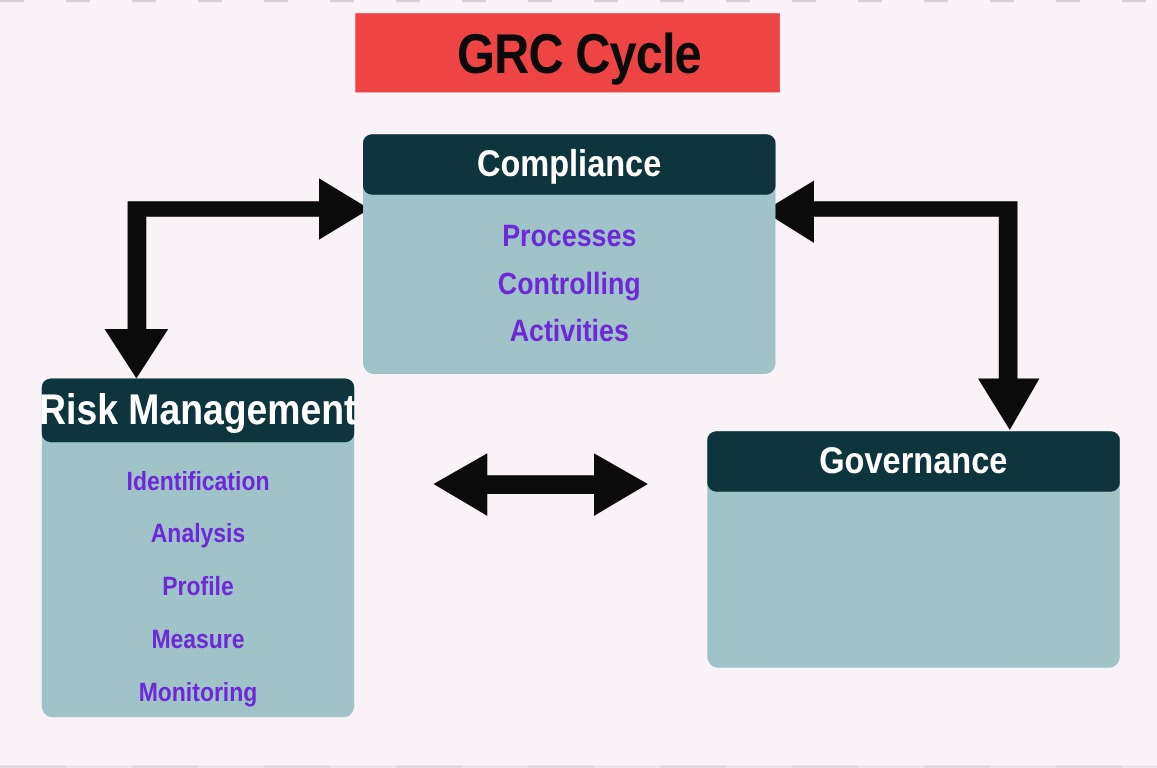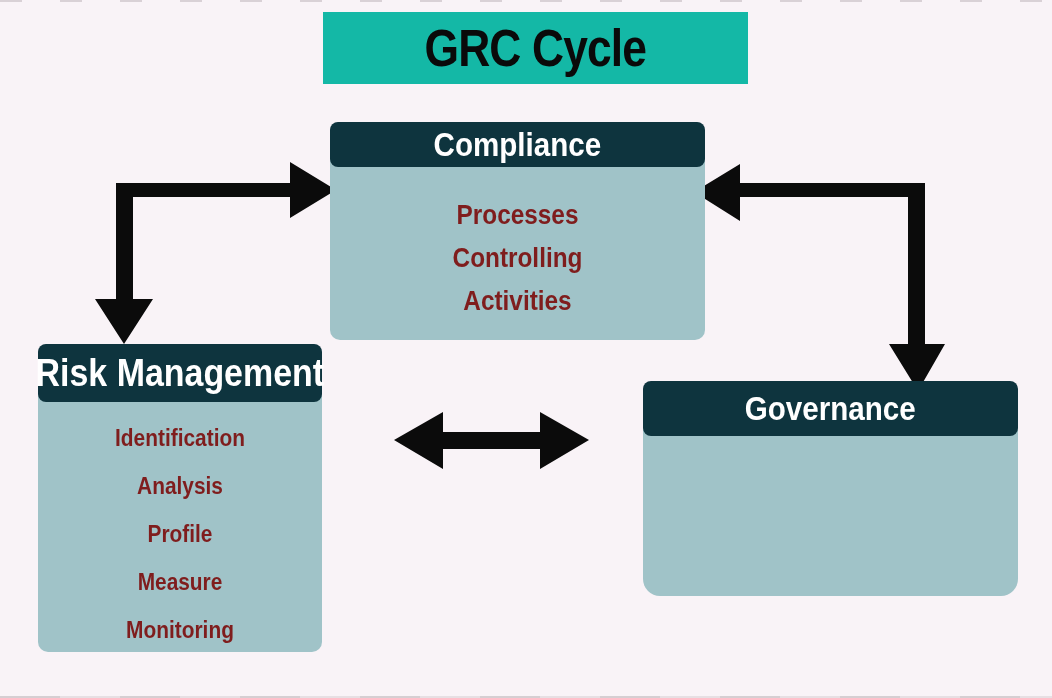--- a/index.html
+++ b/index.html
@@ -23,23 +23,23 @@
   }
   .condensed {
     display: inline-block;
     transform: scaleX(0.87);
     transform-origin: center;
     white-space: nowrap;
   }
   .title-box {
     position: absolute;
     left: 323px; top: 12px;
-    width: 425px; height: 72px;
-    background: #14b8a6;
-    display: flex; align-items: center; justify-content: center;
+    width: 366px; height: 72px;
+    background: #ef4444;
+    display: flex; align-items: center; justify-content: center; padding-left: 20px;
   }
   .title-text {
     font-size: 51px;
     font-weight: bold;
     color: #0a0a0a;
     letter-spacing: -1px;
   }
   .arrows {
     position: absolute;
     left: 0; top: 0;
@@ -58,36 +58,36 @@
     border-radius: 8px;
     display: flex; align-items: center; justify-content: center;
     color: #ffffff;
     font-weight: bold;
   }
   .node-body {
     position: absolute;
     left: 0; right: 0;
     text-align: center;
     font-weight: bold;
-    color: #7f1d1d;
+    color: #6d28d9;
   }
   .node-item { display: block; width: 100%; }
 
   
   .node-compliance { left: 330px; top: 122px; width: 375px; height: 218px; }
-  .node-compliance .node-header { height: 45px; font-size: 34px; }
+  .node-compliance .node-header { height: 55px; font-size: 34px; }
   .node-compliance .node-body { top: 71px; font-size: 28px; line-height: 43px; }
 
   
   .node-risk { left: 38px; top: 344px; width: 284px; height: 308px; }
   .node-risk .node-header { height: 58px; font-size: 39px; }
   .node-risk .node-body { top: 70px; font-size: 24px; line-height: 48px; }
 
   
-  .node-governance { left: 643px; top: 381px; width: 375px; height: 215px; border-radius: 17px; }
+  .node-governance { left: 643px; top: 392px; width: 375px; height: 215px; }
   .node-governance .node-header { height: 55px; font-size: 34px; }
   .node-governance .node-body { top: 75px; font-size: 28px; line-height: 40px; }
 </style>
 </head>
 <body>
 
 <div class="canvas">
 
   <div class="edge-top"></div>
   <div class="edge-bottom"></div>

